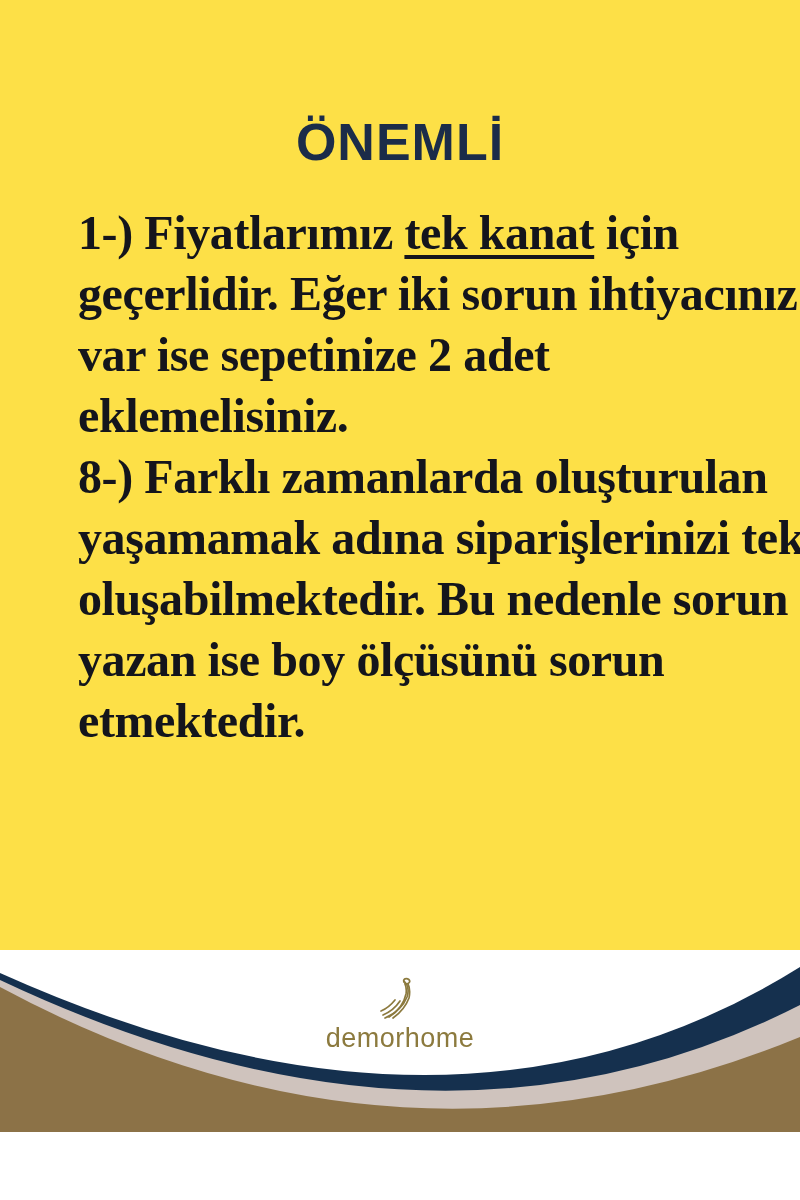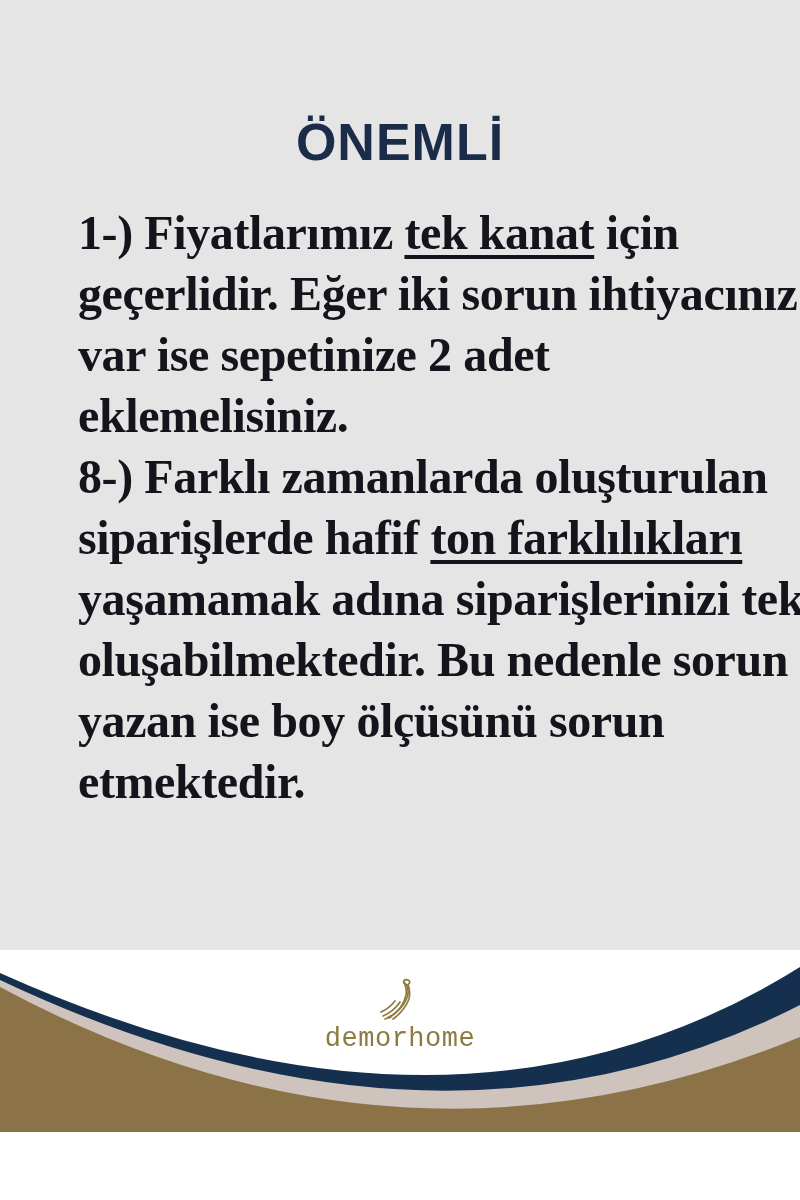--- a/index.html
+++ b/index.html
@@ -1,20 +1,20 @@
 <!DOCTYPE html>
 <html><head>
 <meta charset="utf-8">
 <style>
   html, body { margin: 0; padding: 0; }
   .page {
     position: relative;
     width: 800px;
     height: 1200px;
-    background: #e5e5e5;
+    background: #fde047;
     overflow: hidden;
     font-family: "Liberation Serif", serif;
   }
   .title {
     position: absolute;
     top: 112px;
     left: 0;
     right: 0;
     margin: 0;
     text-align: center;
@@ -58,41 +58,40 @@
     text-align: center;
     z-index: 2;
   }
   .brand-icon-svg {
     display: block;
     margin: 0 auto 2px auto;
     width: 46px;
     height: 44px;
   }
   .brand-name {
-    font-family: Liberation Mono, monospace;
+    font-family: Liberation Sans, sans-serif;
     font-size: 27px;
     font-weight: normal;
     letter-spacing: 0.5px;
     color: #8c7a3e;
   }
 </style>
 </head>
 <body>
 
 <div class="page">
 
   <h1 class="title">ÖNEMLİ</h1>
 
   <div class="body-text">
     <div class="body-line"><span>1-) Fiyatlarımız </span><span class="u">tek kanat</span><span> için</span></div>
     <div class="body-line"><span>geçerlidir. Eğer iki sorun ihtiyacınız</span></div>
     <div class="body-line"><span>var ise sepetinize 2 adet</span></div>
     <div class="body-line"><span>eklemelisiniz.</span></div>
     <div class="body-line"><span>8-) Farklı zamanlarda oluşturulan</span></div>
-    <div class="body-line"><span>siparişlerde hafif </span><span class="u">ton farklılıkları</span><span></span></div>
     <div class="body-line"><span>yaşamamak adına siparişlerinizi tek</span></div>
     <div class="body-line"><span>oluşabilmektedir. Bu nedenle sorun</span></div>
     <div class="body-line"><span>yazan ise boy ölçüsünü sorun</span></div>
     <div class="body-line"><span>etmektedir.</span></div>
   </div>
 
   <svg class="footer-wave" viewBox="0 0 800 250" preserveAspectRatio="none" aria-hidden="true">
     <rect x="0" y="0" width="800" height="183" fill="#8c7247"></rect>
     <rect x="0" y="182" width="800" height="68" fill="#ffffff"></rect>
     <path d="M0,37 Q400,252 800,87 L800,0 L0,0 Z" fill="#cfc3bd"></path>

